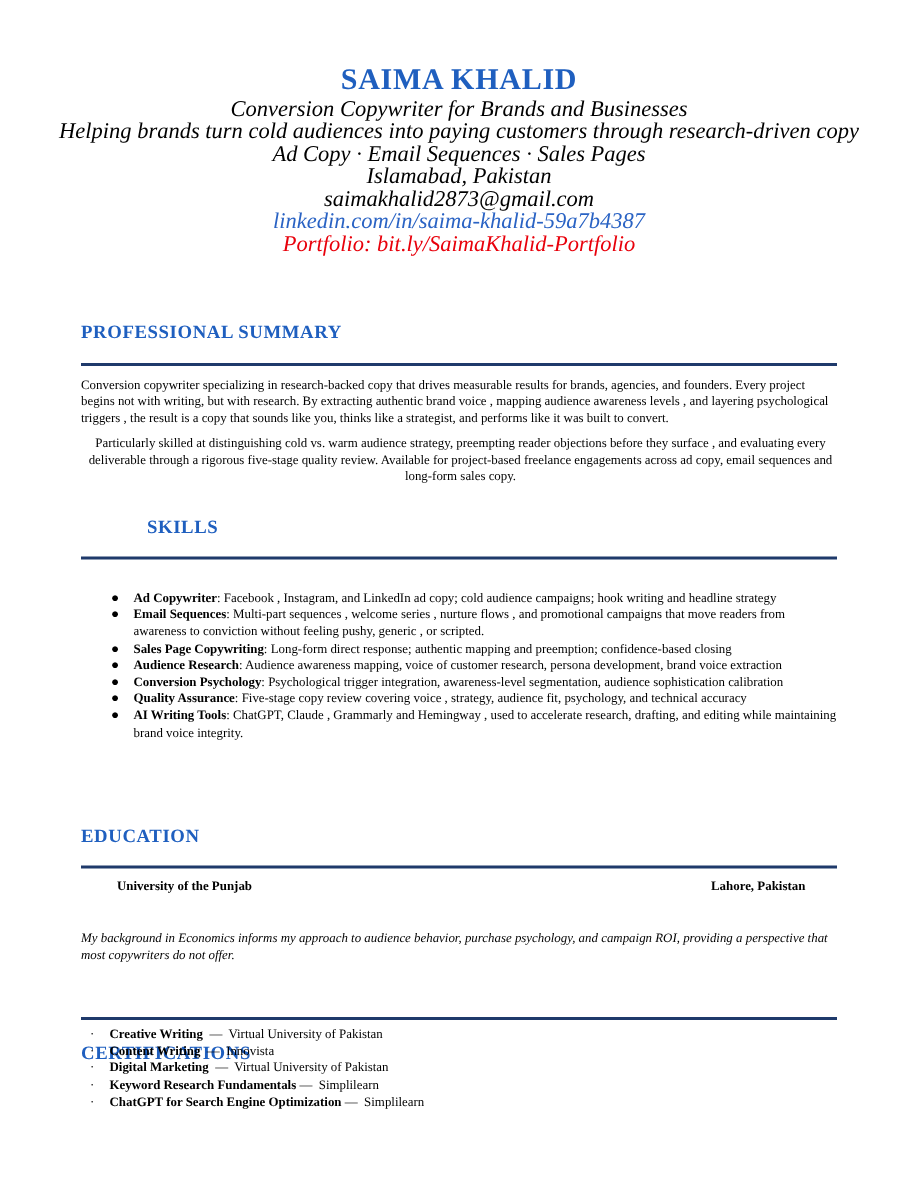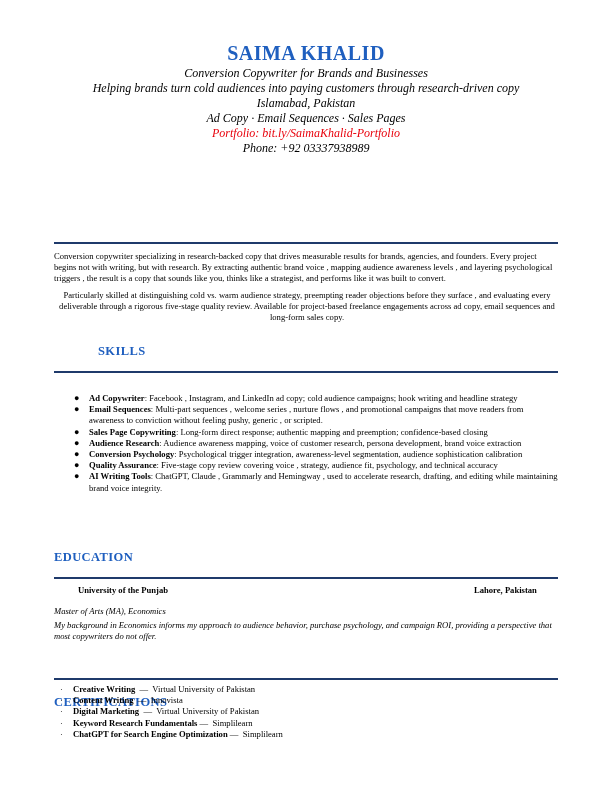--- a/index.html
+++ b/index.html
@@ -8,21 +8,21 @@
       font-family: "Liberation Serif", "DejaVu Serif", serif;
       color: #000000;
     }
     .page { position: absolute; left: 0; top: 0; width: 612px; height: 792px; }
     .header { position: absolute; left: 0; top: 40px; width: 612px; text-align: center; }
     .name {
       font-family: "Liberation Serif", serif;
       font-weight: bold; color: #1f5fbf; font-size: 20px; letter-spacing: 0.5px;
       line-height: 26px; margin: 0;
     }
-    .hline { font-style: italic; font-size: 12px; line-height: 15px; }
+    .hline { font-style: italic; font-size: 15px; line-height: 15px; }
     .hline.link { color: #2a63c4; }
     .hline.portfolio { color: #e8000b; }
     .hline.phone { font-style: italic; }
 
     .section-title {
       position: absolute; left: 54px;
       font-weight: bold; color: #1f5fbf; font-size: 12.5px; letter-spacing: 0.4px;
     }
     .rule {
       position: absolute; left: 54px; width: 504px; height: 2px; background: #1f3a6b;
@@ -50,26 +50,28 @@
   </style>
 </head>
 <body>
 
 <div class="page">
 
   <div class="header">
     <div class="name">SAIMA KHALID</div>
     <div class="hline">Conversion Copywriter for Brands and Businesses</div>
     <div class="hline">Helping brands turn cold audiences into paying customers through research-driven copy</div>
+    <div class="hline">Ad Copy · Email Sequences · Sales Pages</div>
     <div class="hline">Islamabad, Pakistan</div>
-    <div class="hline">Ad Copy · Email Sequences · Sales Pages</div>
+    <div class="hline">saimakhalid2873@gmail.com</div>
+    <div class="hline link">linkedin.com/in/saima-khalid-59a7b4387</div>
     <div class="hline portfolio">Portfolio: bit.ly/SaimaKhalid-Portfolio</div>
-    <div class="hline phone">Phone: +92 03337938989</div>
   </div>
 
+  <div class="section-title" style="top:214px;">PROFESSIONAL SUMMARY</div>
   <div class="rule" style="top:242px;"></div>
   <div class="para" style="top:251px;">Conversion copywriter specializing in research-backed copy that drives measurable results for brands, agencies, and founders. Every project begins not with writing, but with research. By extracting authentic brand voice , mapping audience awareness levels , and layering psychological triggers , the result is a copy that sounds like you, thinks like a strategist, and performs like it was built to convert.</div>
   <div class="para" style="top:290px;text-align:center;">Particularly skilled at distinguishing cold vs. warm audience strategy, preempting reader objections before they surface , and evaluating every deliverable through a rigorous five-stage quality review. Available for project-based freelance engagements across ad copy, email sequences and long-form sales copy.</div>
 
   <div class="section-title" style="top:344px;margin-left:44px;">SKILLS</div>
   <div class="rule" style="top:371px;"></div>
   <ul class="skills" style="top:393px;">
     <li><span class="bullet">●</span><b>Ad Copywriter</b><span>: Facebook , Instagram, and LinkedIn ad copy; cold audience campaigns; hook writing and headline strategy</span></li>
     <li><span class="bullet">●</span><b>Email Sequences</b><span>: Multi-part sequences , welcome series , nurture flows , and promotional campaigns that move readers from awareness to conviction without feeling pushy, generic , or scripted.</span></li>
     <li><span class="bullet">●</span><b>Sales Page Copywriting</b><span>: Long-form direct response; authentic mapping and preemption; confidence-based closing</span></li>
@@ -78,21 +80,20 @@
     <li><span class="bullet">●</span><b>Quality Assurance</b><span>: Five-stage copy review covering voice , strategy, audience fit, psychology, and technical accuracy</span></li>
     <li><span class="bullet">●</span><b>AI Writing Tools</b><span>: ChatGPT, Claude , Grammarly and Hemingway  , used to accelerate research, drafting, and editing while maintaining brand voice integrity.</span></li>
   </ul>
 
   <div class="section-title" style="top:550px;text-align:right;">EDUCATION</div>
   <div class="rule" style="top:577px;"></div>
   <div class="edu-row" style="top:585px;margin-left:24px;">
     <span>University of the Punjab</span>
     <span class="loc">Lahore, Pakistan</span>
   </div>
-  <div class="edu-italic" style="top:606px;">Master of Arts (MA), Economics</div>
   <div class="edu-italic" style="top:620px;">My background in Economics informs my approach to audience behavior, purchase psychology, and campaign ROI, providing a perspective that most copywriters do not offer.</div>
 
   <div class="section-title" style="top:651px;margin-top:44px;">CERTIFICATIONS</div>
   <div class="rule" style="top:678px;"></div>
   <ul class="certs" style="top:684px;">
     <li><span class="bullet">·</span><b>Creative Writing</b><span style="white-space:pre;">  —  Virtual University of Pakistan</span></li>
     <li><span class="bullet">·</span><b>Content Writing</b><span style="white-space:pre;">  —  Innovista</span></li>
     <li><span class="bullet">·</span><b>Digital Marketing</b><span style="white-space:pre;">  —  Virtual University of Pakistan</span></li>
     <li><span class="bullet">·</span><b>Keyword Research Fundamentals</b><span style="white-space:pre;"> —  Simplilearn</span></li>
     <li><span class="bullet">·</span><b>ChatGPT for Search Engine Optimization</b><span style="white-space:pre;"> —  Simplilearn</span></li>

